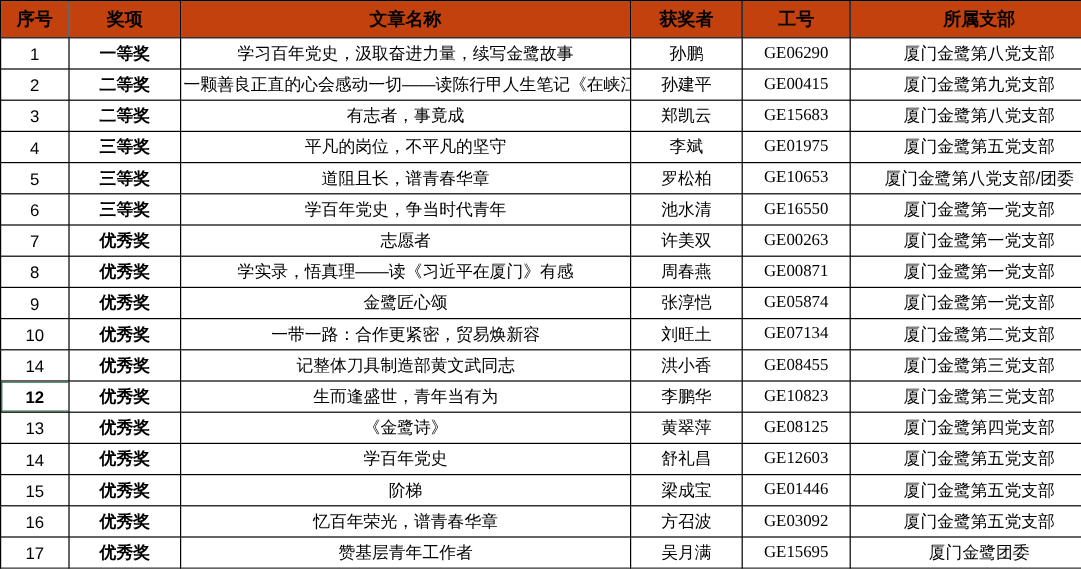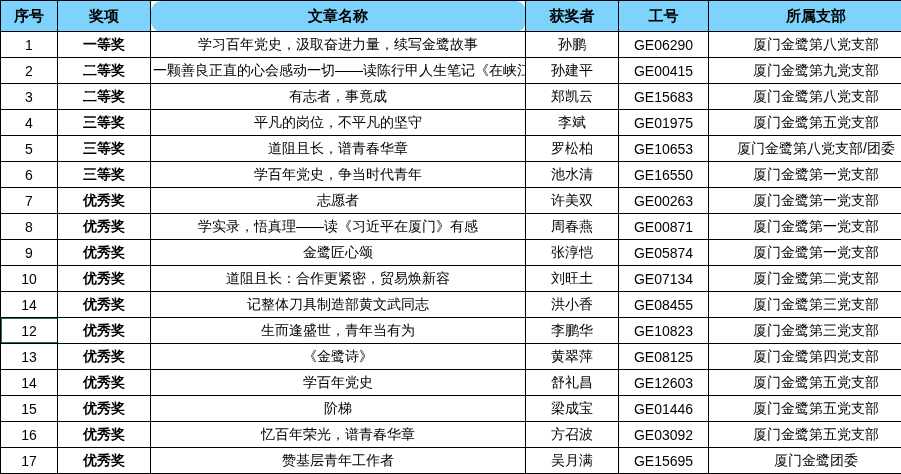--- a/index.html
+++ b/index.html
@@ -25,46 +25,47 @@
     text-align: center;
     vertical-align: middle;
     padding: 0 2px;
     overflow: hidden;
     white-space: nowrap;
   }
   #award-table thead th {
     font-weight: bold;
     font-size: 15px;
     height: 30px;
-    background: #7dd3fc;
+    background: #c2410c;
     color: #000000;
   }
   #award-table tbody td {
     font-size: 14px;
     height: 25px;
     color: #000000;
   }
   td.col-index { width: 52px; }
   td.col-award { width: 88px; font-weight: bold; }
   td.col-title { width: 370px; }
   td.col-winner { width: 88px; }
-  td.col-empno { width: 85px; }
+  td.col-empno { width: 85px; font-family: Liberation Serif, serif; }
   td.col-branch { width: 210px; }
 
   th.col-index { width: 52px; }
   th.col-award { width: 88px; }
-  th.col-title { width: 370px; border-radius: 11px; }
+  th.col-title { width: 370px; }
   th.col-winner { width: 88px; font-family: Liberation Serif, serif; }
   th.col-empno { width: 85px; }
   th.col-branch { width: 210px; }
 
   td.col-title { font-size: 14px; }
   td.small { font-size: 10.5px; }
   .row-selected td.col-index {
     box-shadow: inset 1px 0 0 0 #217346, inset 0 1px 0 0 #217346, inset 0 -1px 0 0 #217346;
+    font-weight: bold;
   }
 </style>
 </head>
 <body>
 
 <table id="award-table">
   <thead>
     <tr>
       <th class="col-index">序号</th>
       <th class="col-award">奖项</th>
@@ -143,21 +144,21 @@
         <td class="col-index">9</td>
         <td class="col-award">优秀奖</td>
         <td class="col-title">金鹭匠心颂</td>
         <td class="col-winner">张淳恺</td>
         <td class="col-empno">GE05874</td>
         <td class="col-branch">厦门金鹭第一党支部</td>
       </tr>
       <tr>
         <td class="col-index">10</td>
         <td class="col-award">优秀奖</td>
-        <td class="col-title">道阻且长：合作更紧密，贸易焕新容</td>
+        <td class="col-title">一带一路：合作更紧密，贸易焕新容</td>
         <td class="col-winner">刘旺土</td>
         <td class="col-empno">GE07134</td>
         <td class="col-branch">厦门金鹭第二党支部</td>
       </tr>
       <tr>
         <td class="col-index">14</td>
         <td class="col-award">优秀奖</td>
         <td class="col-title">记整体刀具制造部黄文武同志</td>
         <td class="col-winner">洪小香</td>
         <td class="col-empno">GE08455</td>

